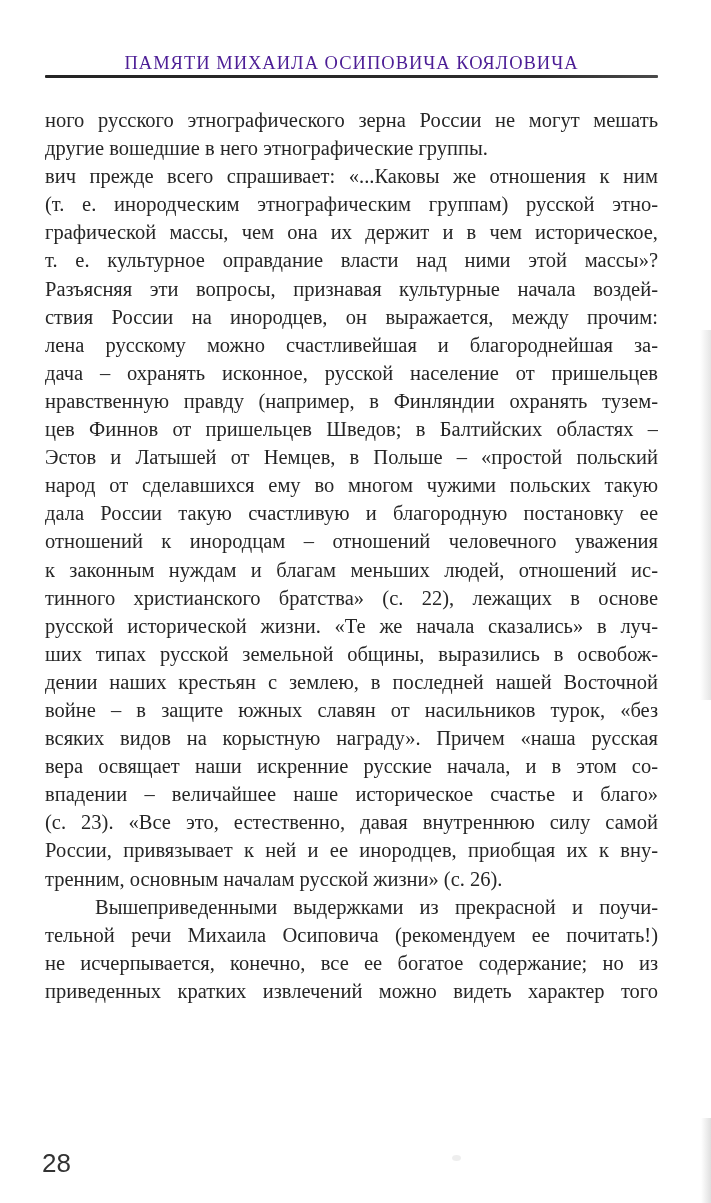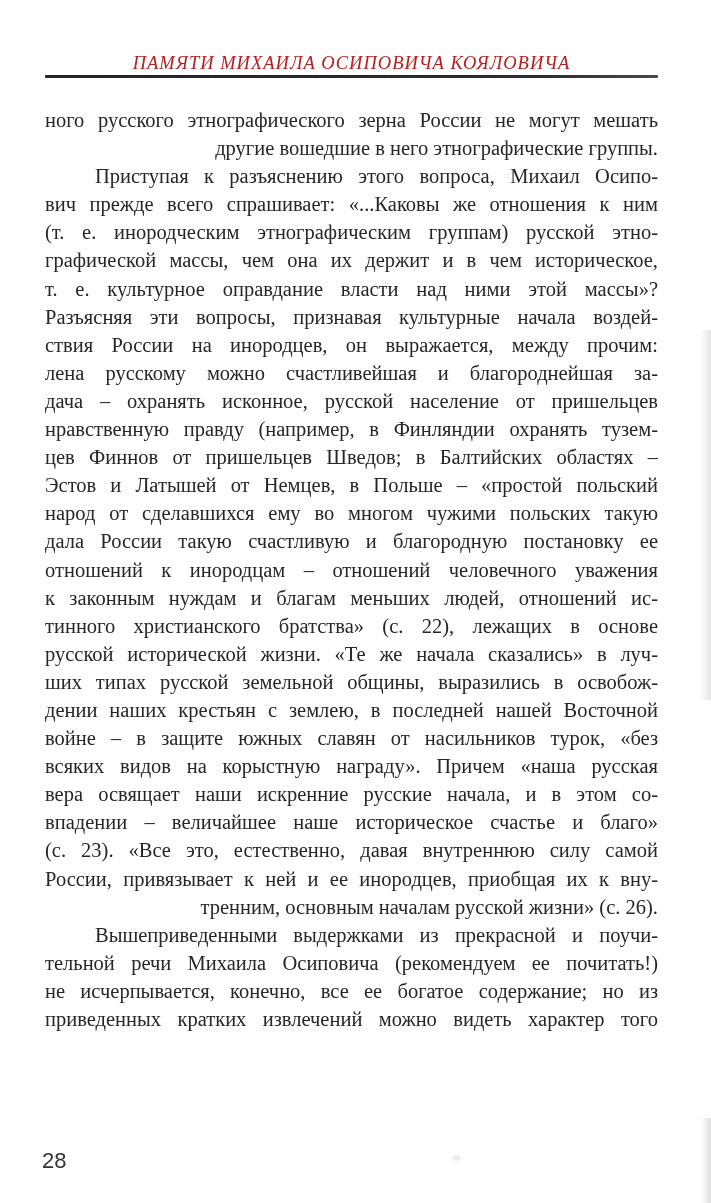--- a/index.html
+++ b/index.html
@@ -8,55 +8,54 @@
     background: #ffffff;
     position: relative;
     overflow: hidden;
     font-family: "Liberation Serif", serif;
     color: #272727;
   }
   .page-header {
     position: absolute;
     top: 53px; left: 45px; width: 613px;
     text-align: center;
-    font-style: italic;
     font-size: 18.5px;
     letter-spacing: 1px;
-    color: #b91c1c;
+    color: #4c1d95;
     white-space: nowrap;
   }
   .header-rule {
     position: absolute;
     top: 75px; left: 45px; width: 613px; height: 3px;
     background: linear-gradient(to right, #242424 0%, #2c2c2c 80%, #4a4a4a 100%);
     border-radius: 1px;
   }
   .text-block {
     position: absolute;
     top: 106px; left: 45px; width: 613px;
   }
   .line {
     font-size: 20.5px;
     line-height: 28.1px;
     height: 28.1px;
     overflow: hidden;
-    text-align: right;
+    text-align: left;
     color: #262626;
   }
   .line.just {
     text-align: justify;
     text-align-last: justify;
   }
   .line.indent { padding-left: 50px; }
   .it { }
   .page-number {
     position: absolute;
     left: 42px; top: 1148px;
     font-family: "Liberation Sans", sans-serif;
-    font-size: 22px;
+    font-size: 26px;
     color: #333333;
   }
   .edge-shade-mid {
     position: absolute;
     right: 0; top: 330px; width: 11px; height: 370px;
     background: linear-gradient(to right, rgba(120,120,120,0) 0%, rgba(110,110,110,0.18) 100%);
   }
   .edge-shade-bottom {
     position: absolute;
     right: 0; top: 1118px; width: 10px; height: 85px;
@@ -72,21 +71,20 @@
 </head>
 <body>
 
 <div class="page-header">ПАМЯТИ МИХАИЛА ОСИПОВИЧА КОЯЛОВИЧА</div>
 
 <div class="header-rule"></div>
 
 <div class="text-block">
     <div class="line just"><span>ного русского этнографического зерна России не могут мешать</span></div>
     <div class="line"><span>другие вошедшие в него этнографические группы.</span></div>
-    <div class="line just indent"><span>Приступая к разъяснению этого вопроса, Михаил Осипо-</span></div>
     <div class="line just"><span>вич прежде всего спрашивает: «...Каковы же отношения к ним</span></div>
     <div class="line just"><span>(т. е. инородческим этнографическим группам) русской этно-</span></div>
     <div class="line just"><span>графической массы, чем она их держит и в чем историческое,</span></div>
     <div class="line just"><span>т. е. культурное оправдание власти над ними этой массы»?</span></div>
     <div class="line just"><span>Разъясняя эти вопросы, признавая культурные начала воздей-</span></div>
     <div class="line just"><span>ствия России на инородцев, он выражается, между прочим:</span></div>
     <div class="line just"><span>лена русскому можно счастливейшая и благороднейшая за-</span></div>
     <div class="line just"><span>дача – охранять исконное, русской население от пришельцев</span></div>
     <div class="line just"><span class="it">нравственную правду </span><span>(например, в Финляндии охранять тузем-</span></div>
     <div class="line just"><span>цев Финнов от пришельцев Шведов; в Балтийских областях –</span></div>

